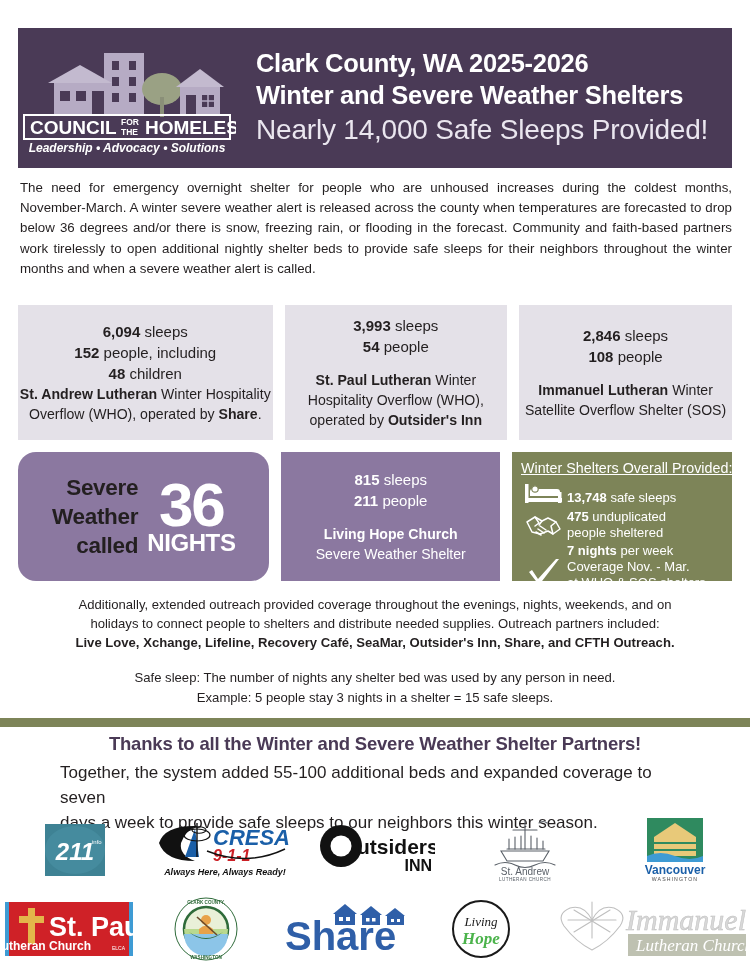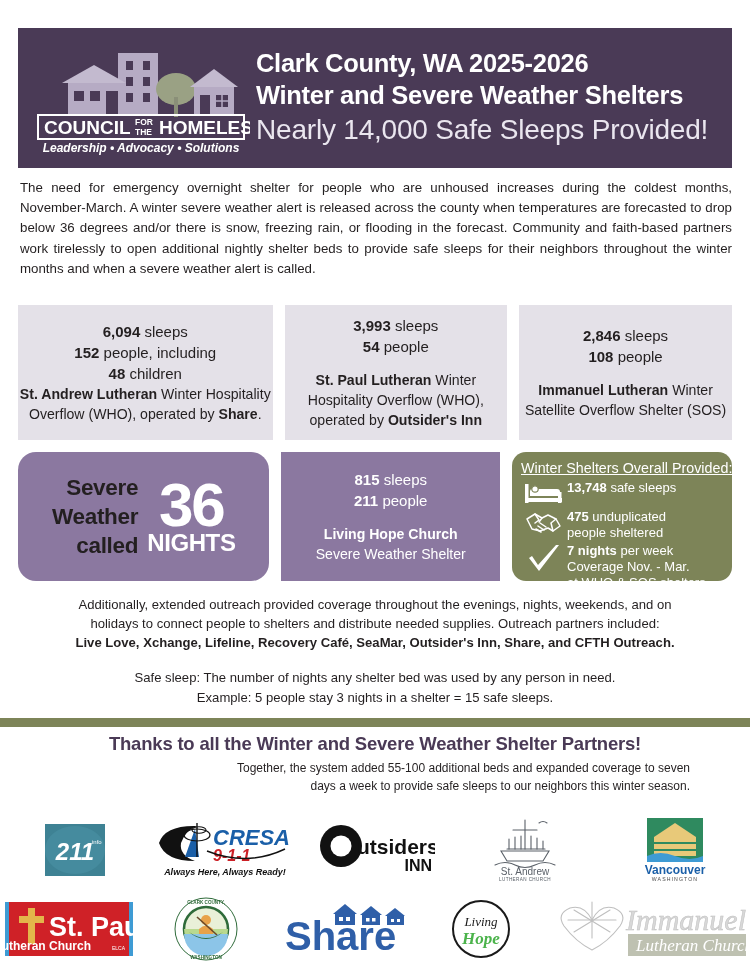--- a/index.html
+++ b/index.html
@@ -14,21 +14,21 @@
 
   
   .header{
     position:absolute;left:18px;top:28px;width:714px;height:140px;
     background:#4a3a56;
     display:flex;align-items:center;
   }
   .logo-wrap{
     width:232px;min-width:232px;height:118px;
     display:flex;flex-direction:column;justify-content:flex-end;
-    align-items:flex-end;padding-left:6px;box-sizing:border-box;
+    align-items:flex-start;box-sizing:border-box;
   }
   .logo-svg{display:block;}
   .header-text{
     flex:1;display:flex;flex-direction:column;justify-content:center;
     padding-left:6px;
   }
   .hdr-l1,.hdr-l2{
     color:#ffffff;font-weight:bold;font-size:25.5px;letter-spacing:-0.3px;
     line-height:1.26;white-space:nowrap;
   }
@@ -49,21 +49,21 @@
   .row2{top:452px;height:129px;}
 
   .card{
     box-sizing:border-box;
     display:flex;flex-direction:column;
     align-items:center;justify-content:center;
     text-align:center;
   }
   .card.gray{background:#e4e1e8;color:#231f20;}
   .card.purple{background:#8b78a0;color:#ffffff;}
-  .card.olive{background:#7d8458;color:#ffffff;border-radius:14px;}
+  .card.olive{background:#7d8458;color:#ffffff;}
   .c-a{width:263px;}
   .c-b{width:230px;}
   .c-c{width:220px;}
 
   .stat-line{font-size:15px;line-height:1.42;}
   .stat-line b{font-weight:bold;}
   .stat-gap{height:13px;}
   .org-line{font-size:14.1px;line-height:1.42;}
   .org-line b{font-weight:bold;}
 
@@ -77,21 +77,21 @@
   .sw-num{color:#ffffff;font-weight:bold;font-size:62px;line-height:0.88;letter-spacing:-2px;}
   .sw-nights{color:#ffffff;font-weight:bold;font-size:24px;letter-spacing:-0.4px;margin-top:-1px;}
 
   
   .olive{align-items:stretch;justify-content:flex-start;padding:8px 9px 6px 9px;}
   .olive-title{
     font-size:14.3px;font-weight:normal;text-decoration:underline;
     text-align:left;margin-bottom:4px;color:#ffffff;white-space:nowrap;
   }
   .olive-rows{display:flex;flex-direction:column;gap:3px;}
-  .olive-row{display:flex;align-items:flex-start;text-align:left;}
+  .olive-row{display:flex;align-items:flex-end;text-align:left;}
   .olive-ico{width:46px;min-width:46px;display:flex;align-items:center;justify-content:center;}
   .olive-txt{font-size:13px;line-height:1.21;}
   .olive-txt b{font-weight:bold;}
 
   
   .outreach{
     position:absolute;left:24px;top:595px;width:702px;
     font-size:13.1px;line-height:1.46;text-align:center;
   }
   .outreach b{font-weight:bold;}
@@ -101,22 +101,22 @@
   }
 
   
   .divider{position:absolute;left:0;top:718px;width:750px;height:9px;background:#7d8458;}
   .footer{position:absolute;left:0;top:727px;width:750px;height:244px;background:#ffffff;}
   .thanks{
     position:absolute;left:0;top:733px;width:750px;text-align:center;
     color:#4a3a56;font-weight:bold;font-size:18.5px;letter-spacing:-0.2px;
   }
   .together{
-    position:absolute;left:60px;top:760px;width:630px;text-align:right;
-    font-size:12px;line-height:1.48;color:#231f20;
+    position:absolute;left:60px;top:760px;width:630px;text-align:left;
+    font-size:17px;line-height:1.48;color:#231f20;
   }
 
   .logos{position:absolute;left:0;width:750px;display:flex;align-items:center;}
   .logos1{top:812px;height:76px;}
   .logos2{top:890px;height:78px;}
   .lcell{flex:1;display:flex;align-items:center;justify-content:center;height:100%;}
 
   svg{display:block;}
 </style>
 </head>

